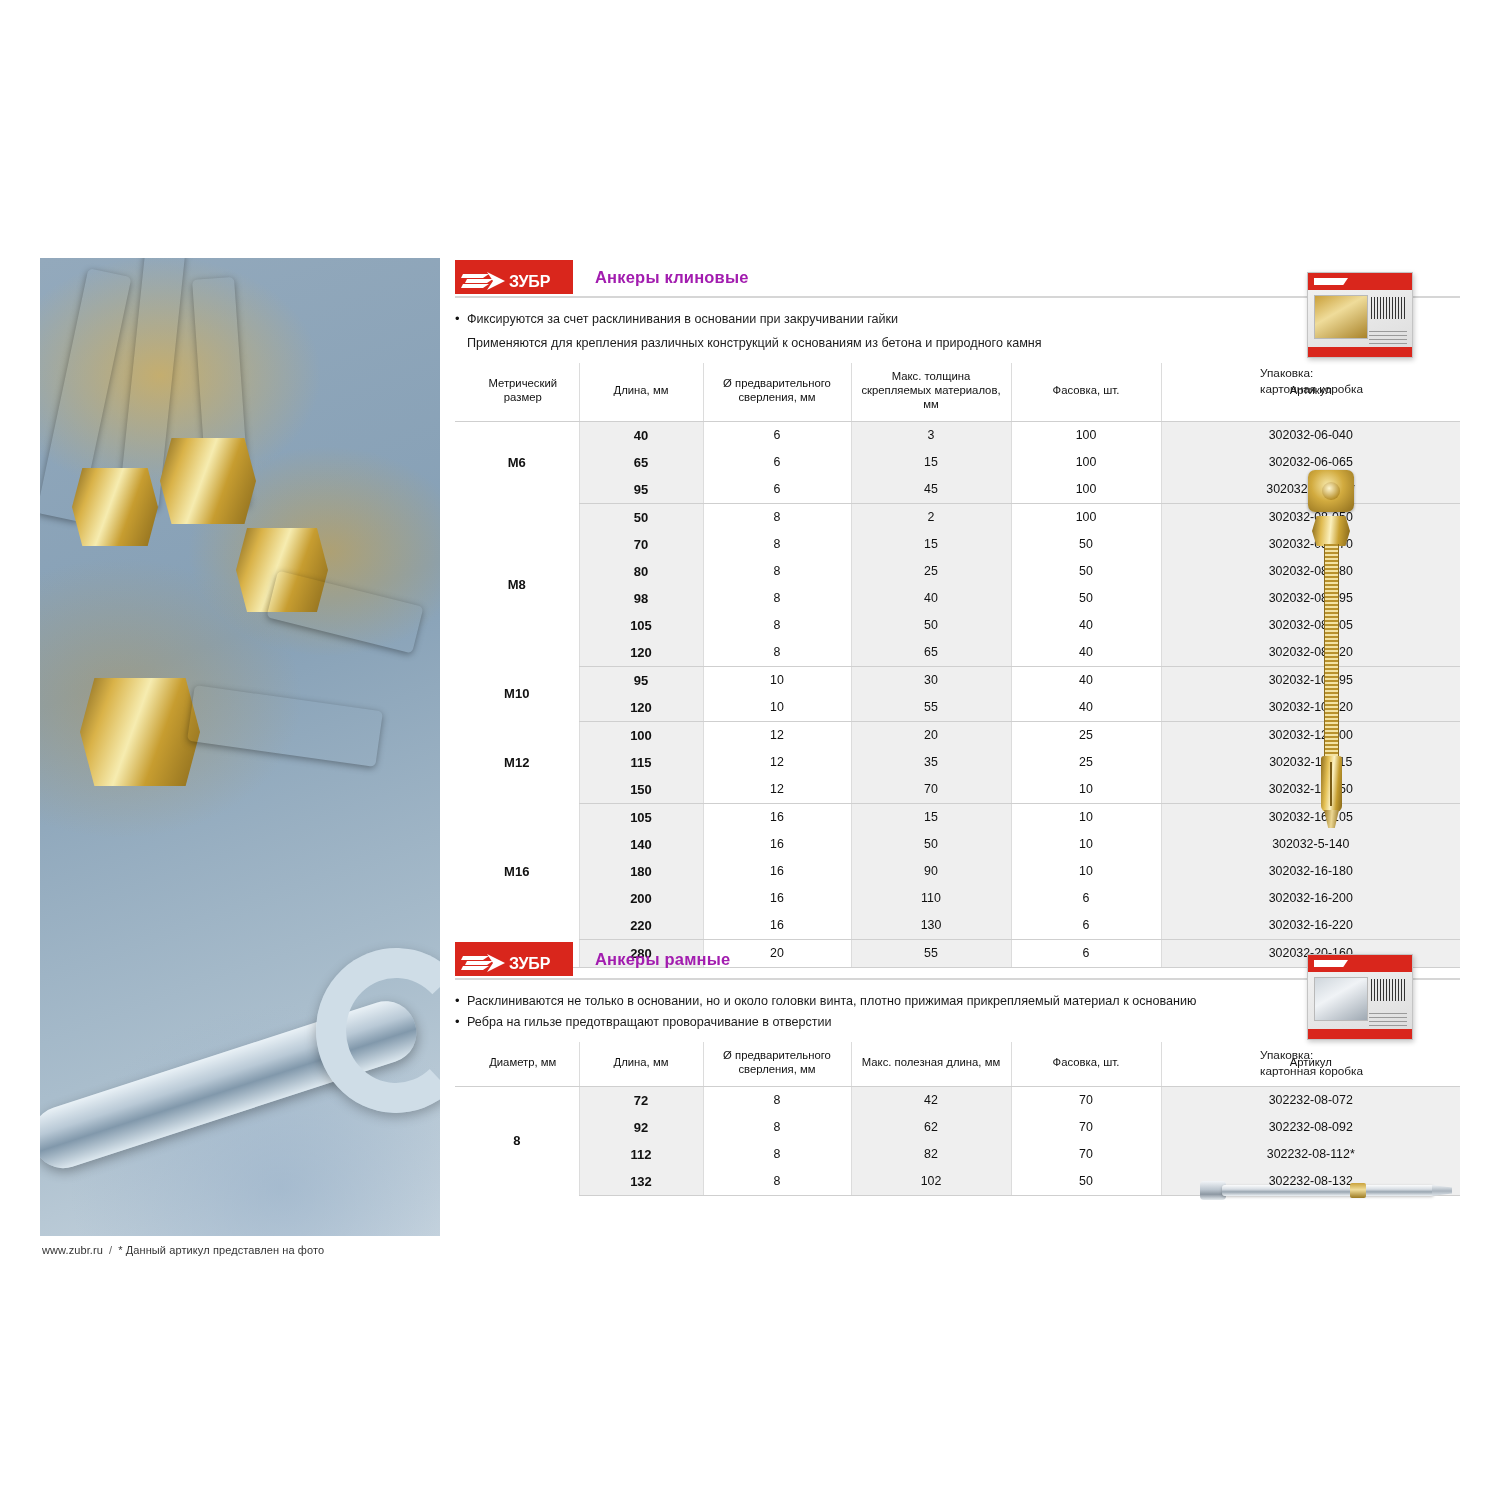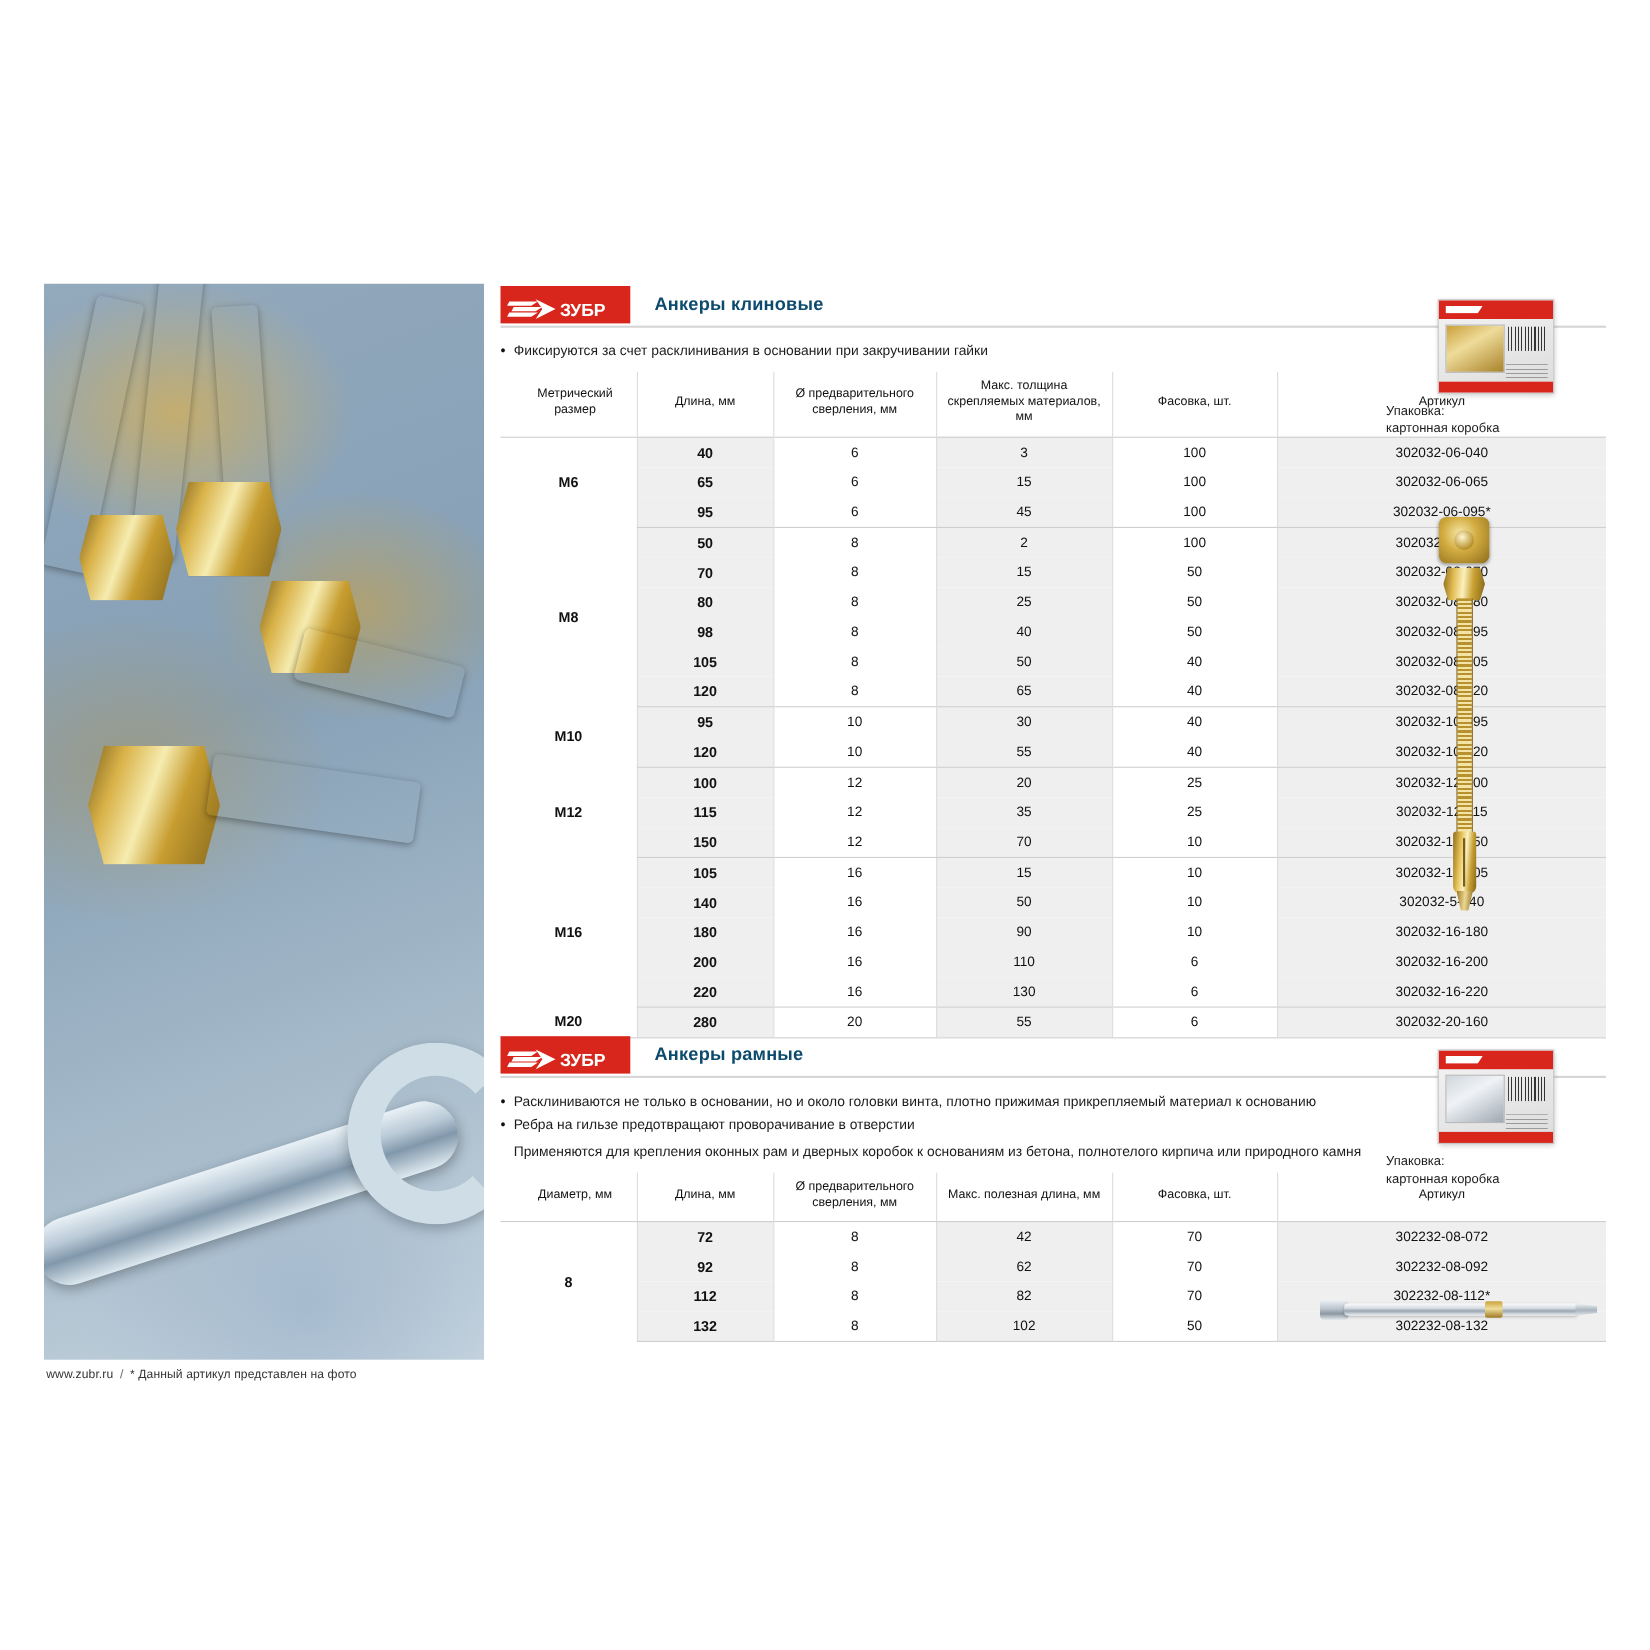--- a/index.html
+++ b/index.html
@@ -90,21 +90,21 @@
   .logo {
     width: 118px; height: 34px;
     background: #d9261c;
     display: flex; align-items: flex-end; justify-content: center;
     position: relative;
   }
   .logo svg { display: block; }
   .sec-title {
     font-size: 16.5px;
     font-weight: bold;
-    color: #0c4a6e;
+    color: #a21caf;
     margin-left: 22px;
     letter-spacing: .2px;
   }
 
   .bullets { margin-top: 12px; }
   .bullet {
     display: flex;
     font-size: 12.6px;
     line-height: 1.45;
     color: #1c1c1c;
@@ -348,20 +348,21 @@
     </div>
     <div class="pkg-caption">Упаковка:</div>
     <div class="pkg-caption">картонная коробка</div>
   </div>
 
   <div class="bullets">
     <div class="bullet">
       <span class="dot">•</span>
       <span>Фиксируются за счет расклинивания в основании при закручивании гайки</span>
     </div>
+    <div class="note">Применяются для крепления различных конструкций к основаниям из бетона и природного камня</div>
   </div>
 
   <table class="spec">
     <colgroup>
       <col class="w0">
         <col class="w1">
         <col class="w2">
         <col class="w3">
         <col class="w4">
         <col class="w5">
@@ -564,21 +565,20 @@
 
   <div class="bullets">
     <div class="bullet">
       <span class="dot">•</span>
       <span>Расклиниваются не только в основании, но и около головки винта, плотно прижимая прикрепляемый материал к основанию</span>
     </div>
     <div class="bullet">
       <span class="dot">•</span>
       <span>Ребра на гильзе предотвращают проворачивание в отверстии</span>
     </div>
-    <div class="note">Применяются для крепления оконных рам и дверных коробок к основаниям из бетона, полнотелого кирпича или природного камня</div>
   </div>
 
   <table class="spec">
     <colgroup>
       <col class="w0">
         <col class="w1">
         <col class="w2">
         <col class="w3">
         <col class="w4">
         <col class="w5">

